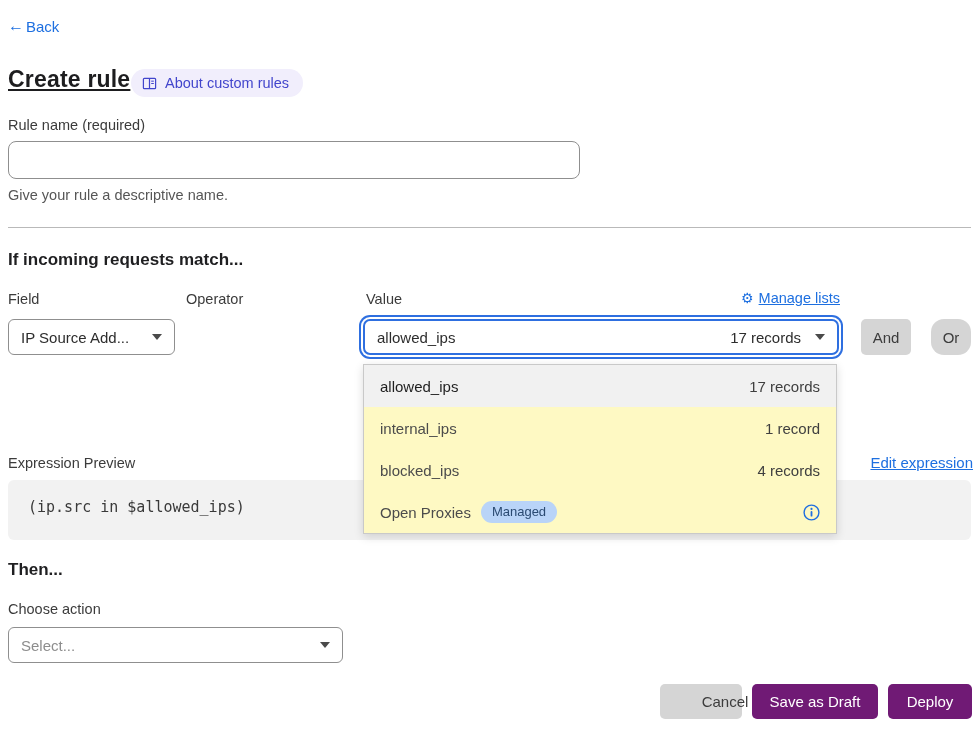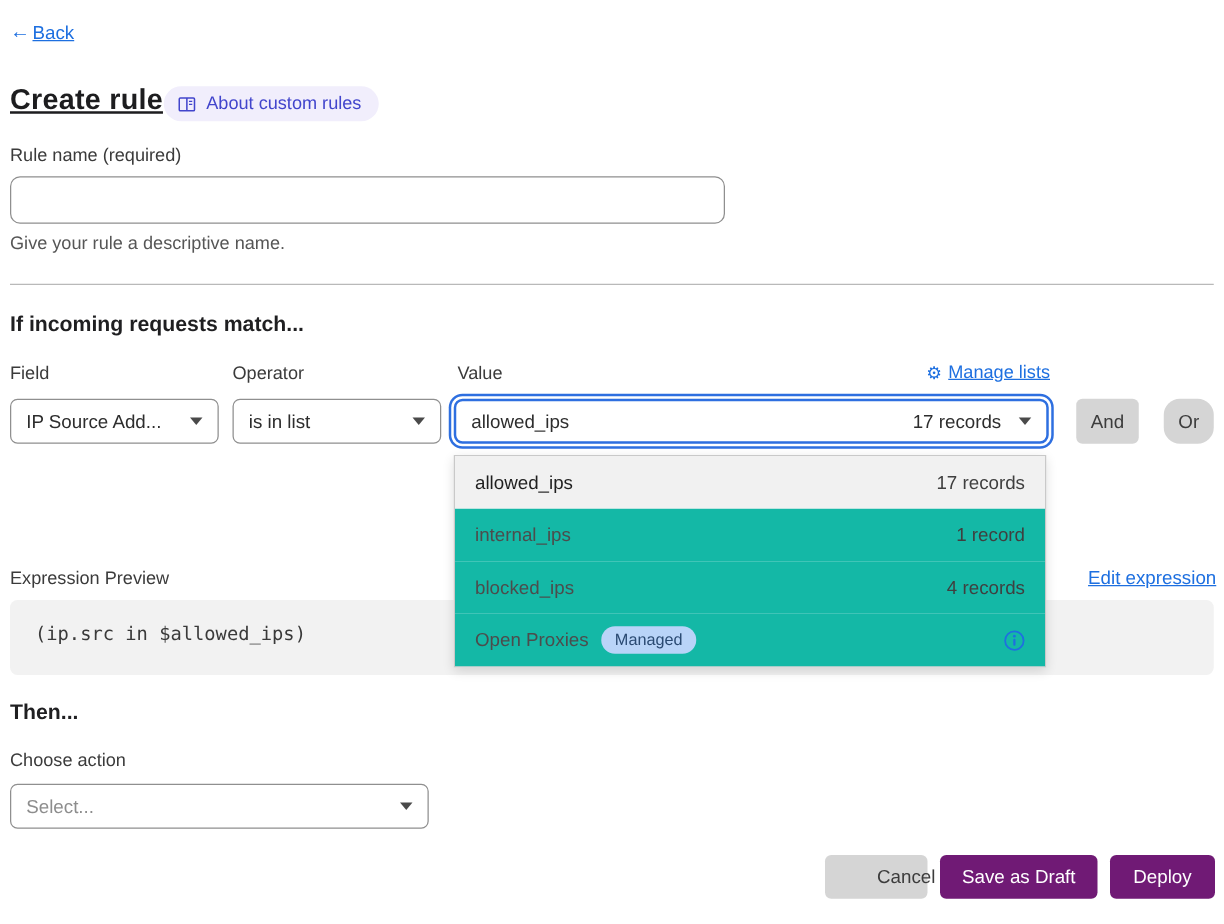--- a/index.html
+++ b/index.html
@@ -6,21 +6,21 @@
   body { background:#fff; }
   .page {
     position:relative; width:979px; height:739px; background:#ffffff;
     font-family:"Liberation Sans", sans-serif; color:#222; overflow:hidden;
   }
   .abs { position:absolute; }
 
   
   .back-link { left:8px; top:17px; font-size:15px; color:#1d6fe0; text-decoration:none; display:flex; align-items:center; gap:2px; cursor:pointer; }
   .back-link .arrow { text-decoration:none; font-size:16px; }
-  .back-link .back-text { text-decoration:underline; }
+  .back-link .back-text { }
 
   
   .page-title { left:8px; top:66px; font-size:23px; font-weight:700; color:#1d1d1f; letter-spacing:.2px;text-decoration:underline; }
   .about-badge {
     left:131px; top:69px; display:inline-flex; align-items:center; gap:8px;
     background:#f1eefc; color:#4245cc; border-radius:15px; padding:6px 14px 6px 11px;
     font-size:14.5px; cursor:pointer;
   }
 
   
@@ -71,21 +71,21 @@
   .and-btn { left:861px; width:50px; }
   .or-btn  { left:931px; width:40px;border-radius:13px; }
 
   
   .dropdown-panel {
     left:363px; top:364px; width:474px; background:#fff;
     border:1px solid #c9c9c9; box-shadow:0 3px 9px rgba(0,0,0,.14); z-index:6;
   }
   .dd-row {
     height:42px; display:flex; align-items:center; justify-content:space-between;
-    padding:0 16px; font-size:15px; color:#4c4c4c; cursor:pointer; background:#14b8a6;
+    padding:0 16px; font-size:15px; color:#4c4c4c; cursor:pointer; background:#fef9c3;
   }
   .dd-row.highlighted { background:#f1f1f1; }
   .dd-row.highlighted .dd-name { color:#1f1f1f; }
   .dd-meta { color:#3f3f3f; }
   .dd-left { display:flex; align-items:center; gap:10px; }
   .managed-pill {
     background:#b9d4f8; color:#2a4a72; font-size:13px; border-radius:11px;
     padding:3px 11px; line-height:1.2;
   }
 
@@ -154,24 +154,20 @@
   <a class="abs manage-lists">
     <span class="gear">⚙</span>
     <span class="link-text">Manage lists</span>
   </a>
 
   <div class="abs select field-select">
     <span>IP Source Add...</span>
     <span class="caret"></span>
   </div>
 
-  <div class="abs select operator-select">
-    <span>is in list</span>
-    <span class="caret"></span>
-  </div>
 
   <div class="abs value-select">
     <span>allowed_ips</span>
     <span class="value-right">
       <span>17 records</span>
       <span class="caret"></span>
     </span>
   </div>
 
   <button class="abs chip-btn and-btn">And</button>

